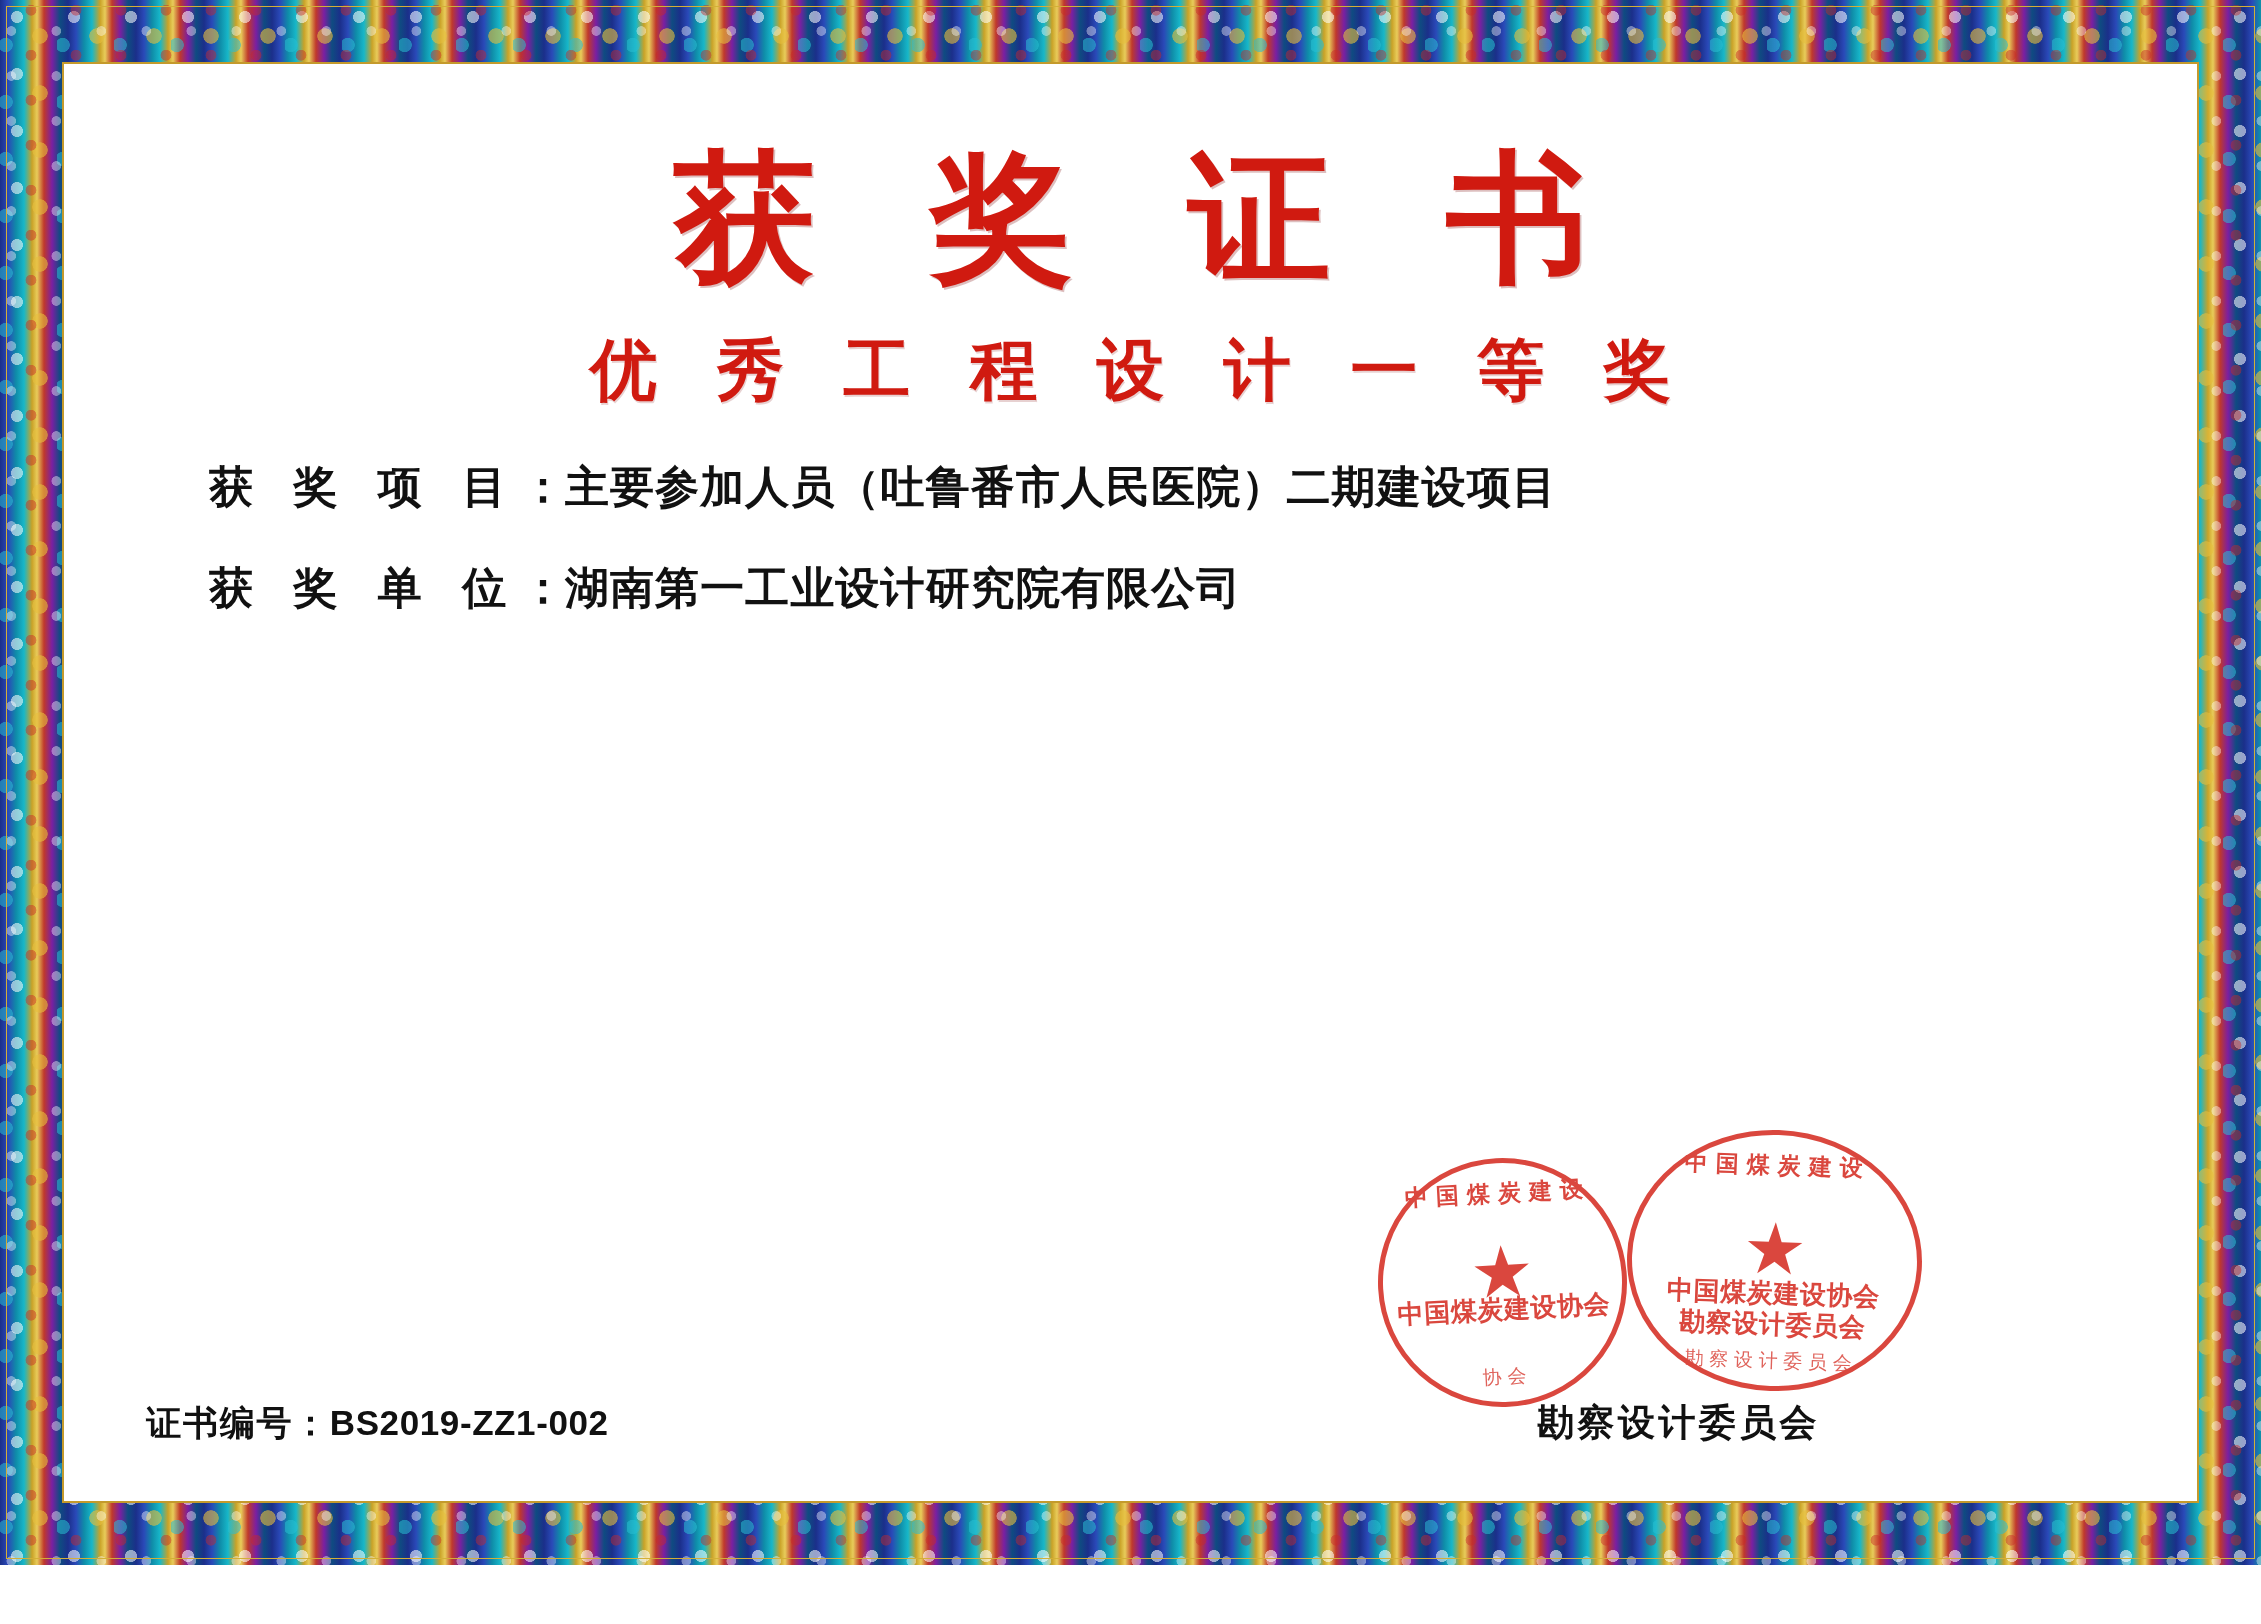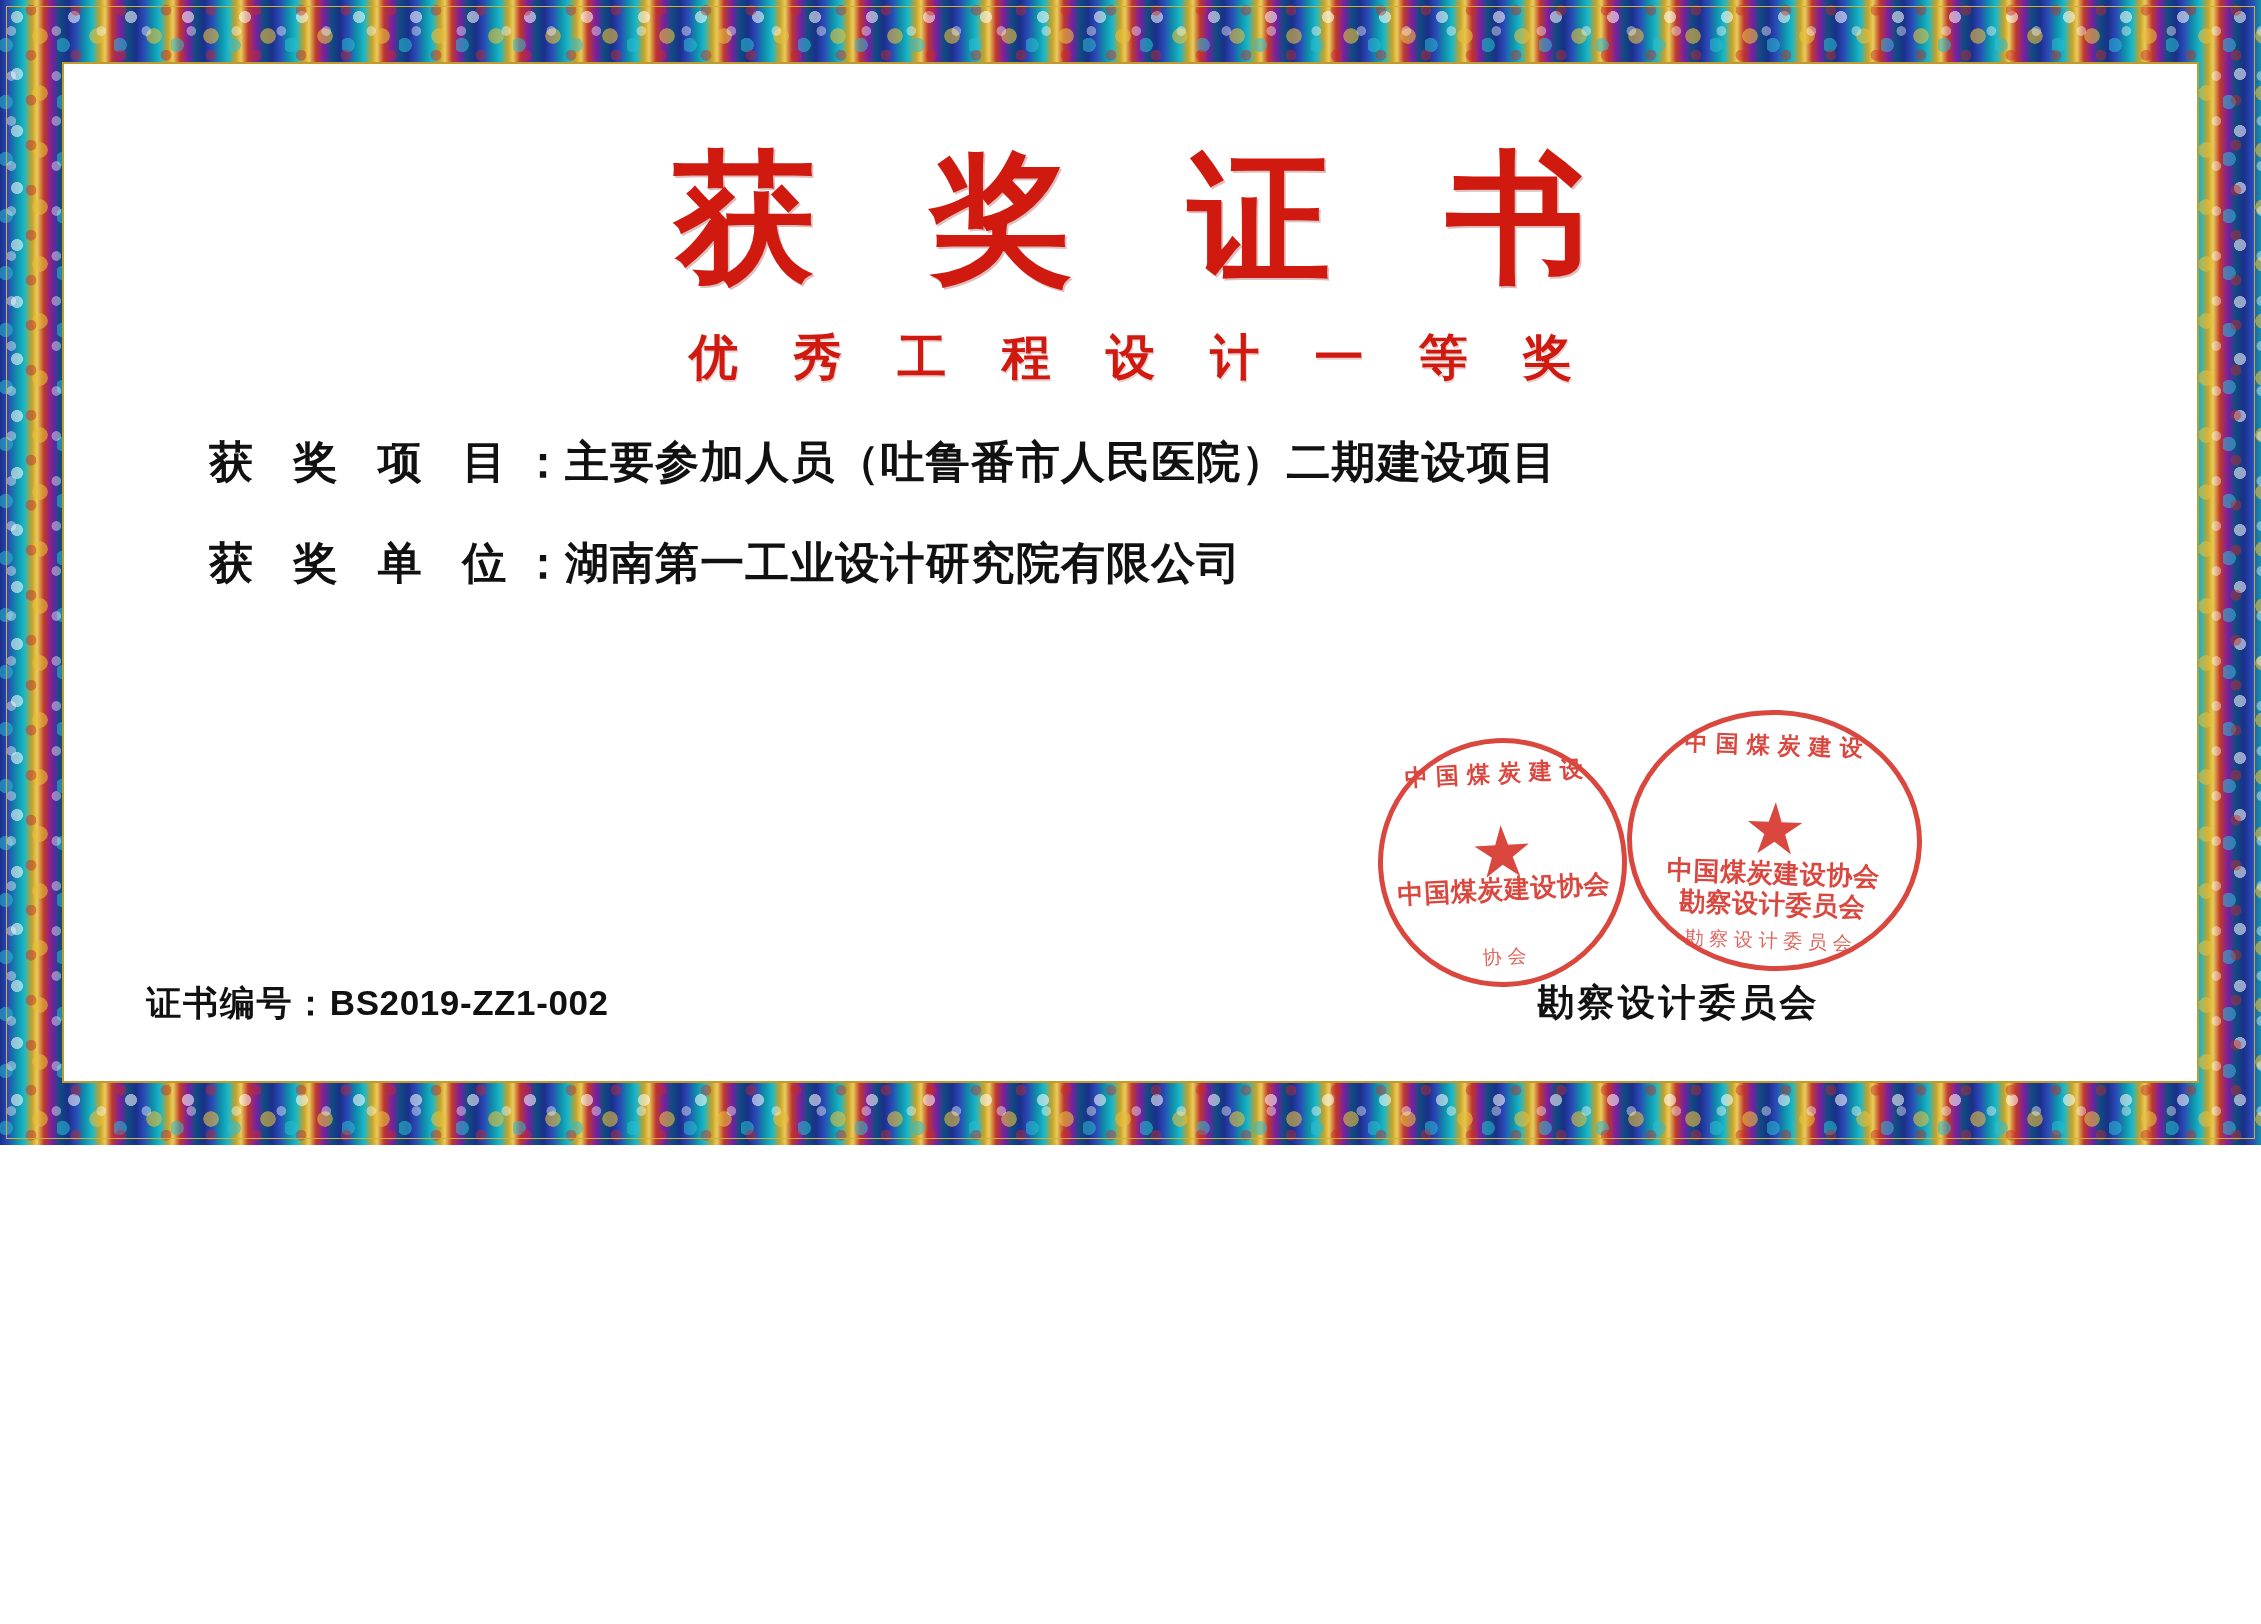--- a/index.html
+++ b/index.html
@@ -11,21 +11,21 @@
     width: 2261px;
     height: 1624px;
     font-family: "Liberation Serif", serif;
     overflow: hidden;
   }
 
   
   .certificate {
     position: relative;
     width: 2261px;
-    height: 1145px;
+    height: 1565px;
     box-sizing: border-box;
     background: #ffffff;
   }
 
   
   .border-frame {
     position: absolute;
     inset: 0;
     box-sizing: border-box;
     border: 67px solid transparent;
@@ -120,21 +120,21 @@
     font-weight: 700;
     font-size: 61px;
     letter-spacing: 3.4px;
     margin-top: 44px;
   }
 
   .subtitle-2 {
     text-align: center;
     color: #d01a10;
     font-weight: 700;
-    font-size: 49px;
+    font-size: 67px;
     letter-spacing: 21.5px;
     margin-top: 28px;
     padding-left: 21.5px;
     text-shadow: 1.1px 1.7px 0 rgba(120,0,0,0.18);
   }
 
   .field-row {
     display: flex;
     align-items: baseline;
     margin-top: 42px;

